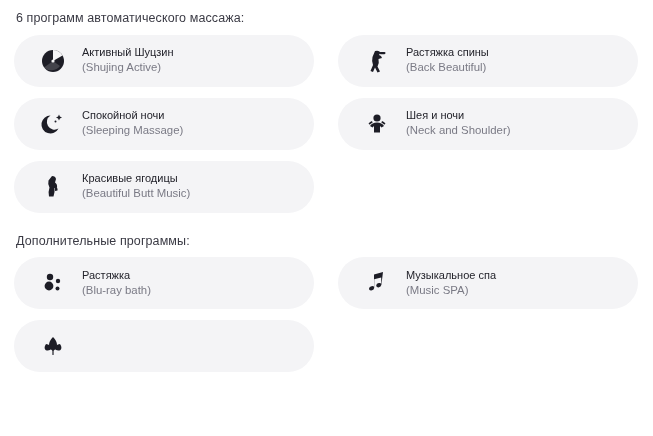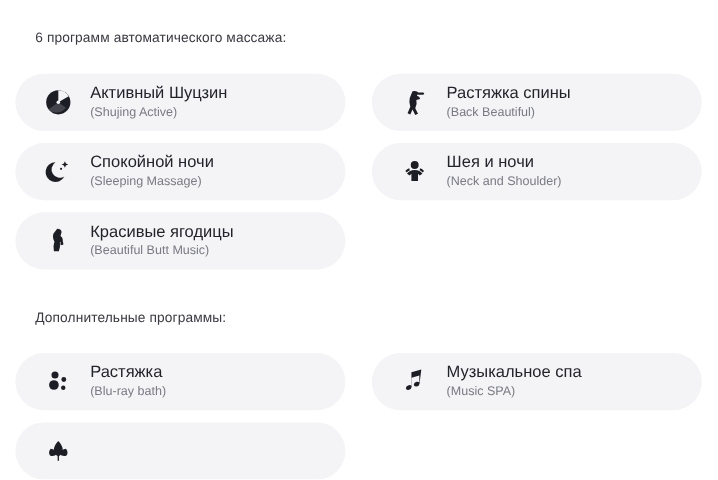--- a/index.html
+++ b/index.html
@@ -18,21 +18,21 @@
     position: relative;
     width: 653px;
     height: 436px;
     box-sizing: border-box;
     padding: 0 14px;
   }
   .section-title {
     font-size: 12.5px;
     color: #3a3a44;
     line-height: 1;
-    margin: 16px;
+    margin: 0;
     padding: 12px 0 10px 2px;
     letter-spacing: 0.1px;
   }
   .section-title.second {
     padding-top: 22px;
   }
   .grid {
     display: flex;
     flex-wrap: wrap;
     gap: 11px 24px;
@@ -60,21 +60,21 @@
   .card-icon svg {
     display: block;
   }
   .card-text {
     display: flex;
     flex-direction: column;
     justify-content: center;
     line-height: 1.18;
   }
   .card-title {
-    font-size: 15px;
+    font-size: 11px;
     color: #23232b;
     font-weight: 400;
   }
   .card-sub {
     font-size: 11.4px;
     color: #7a7a85;
     margin-top: 2px;
   }
 </style>
 </head>

